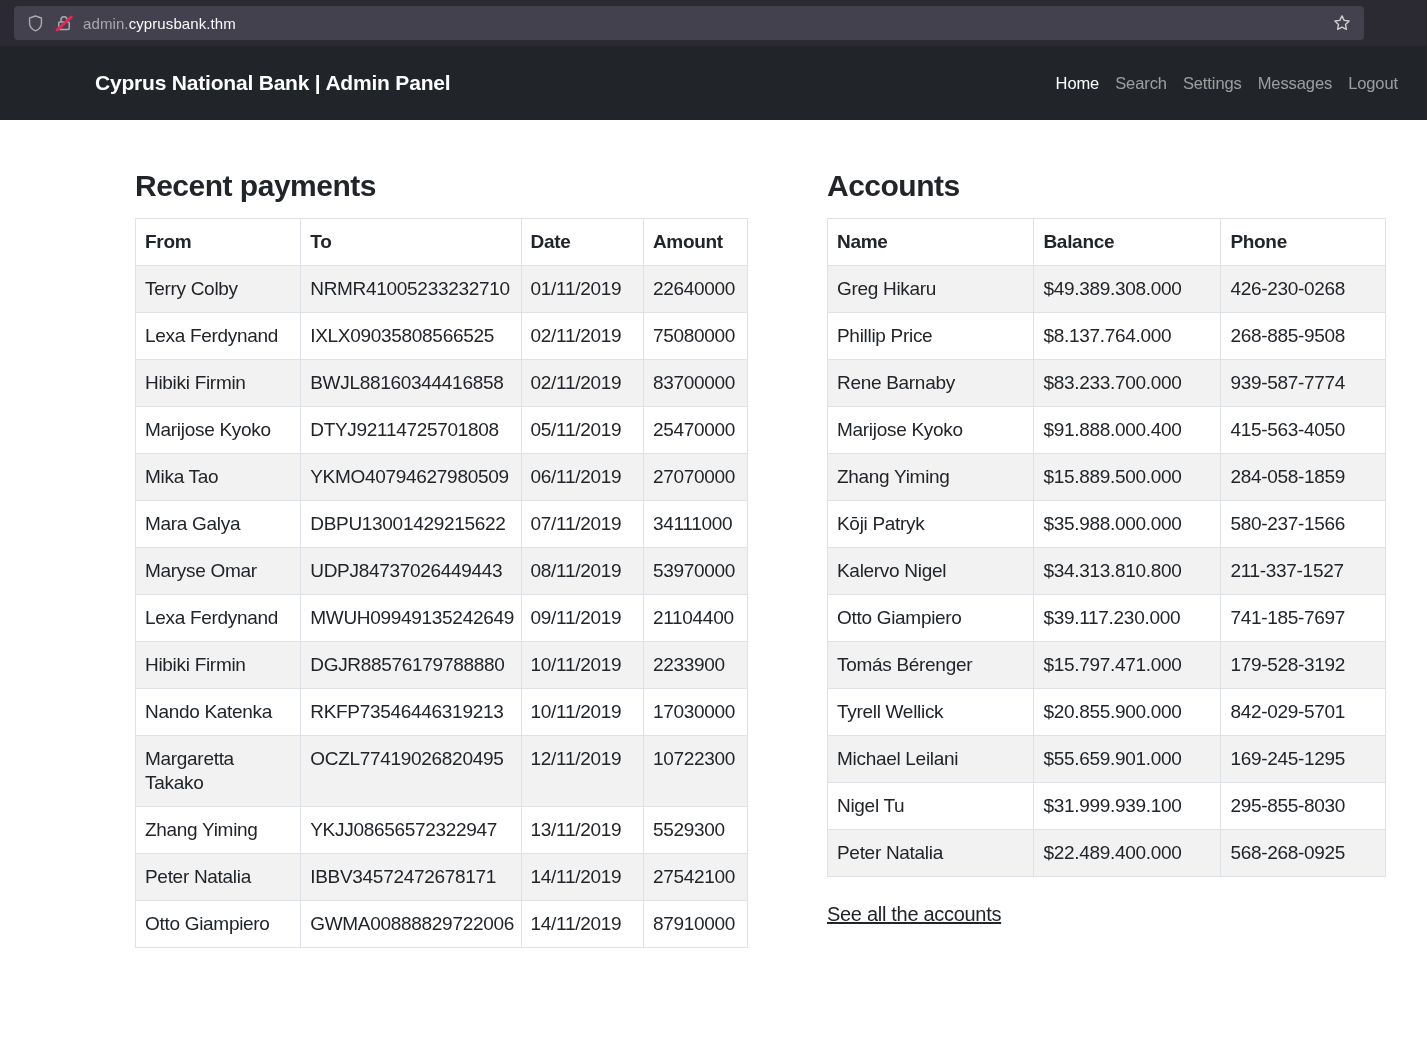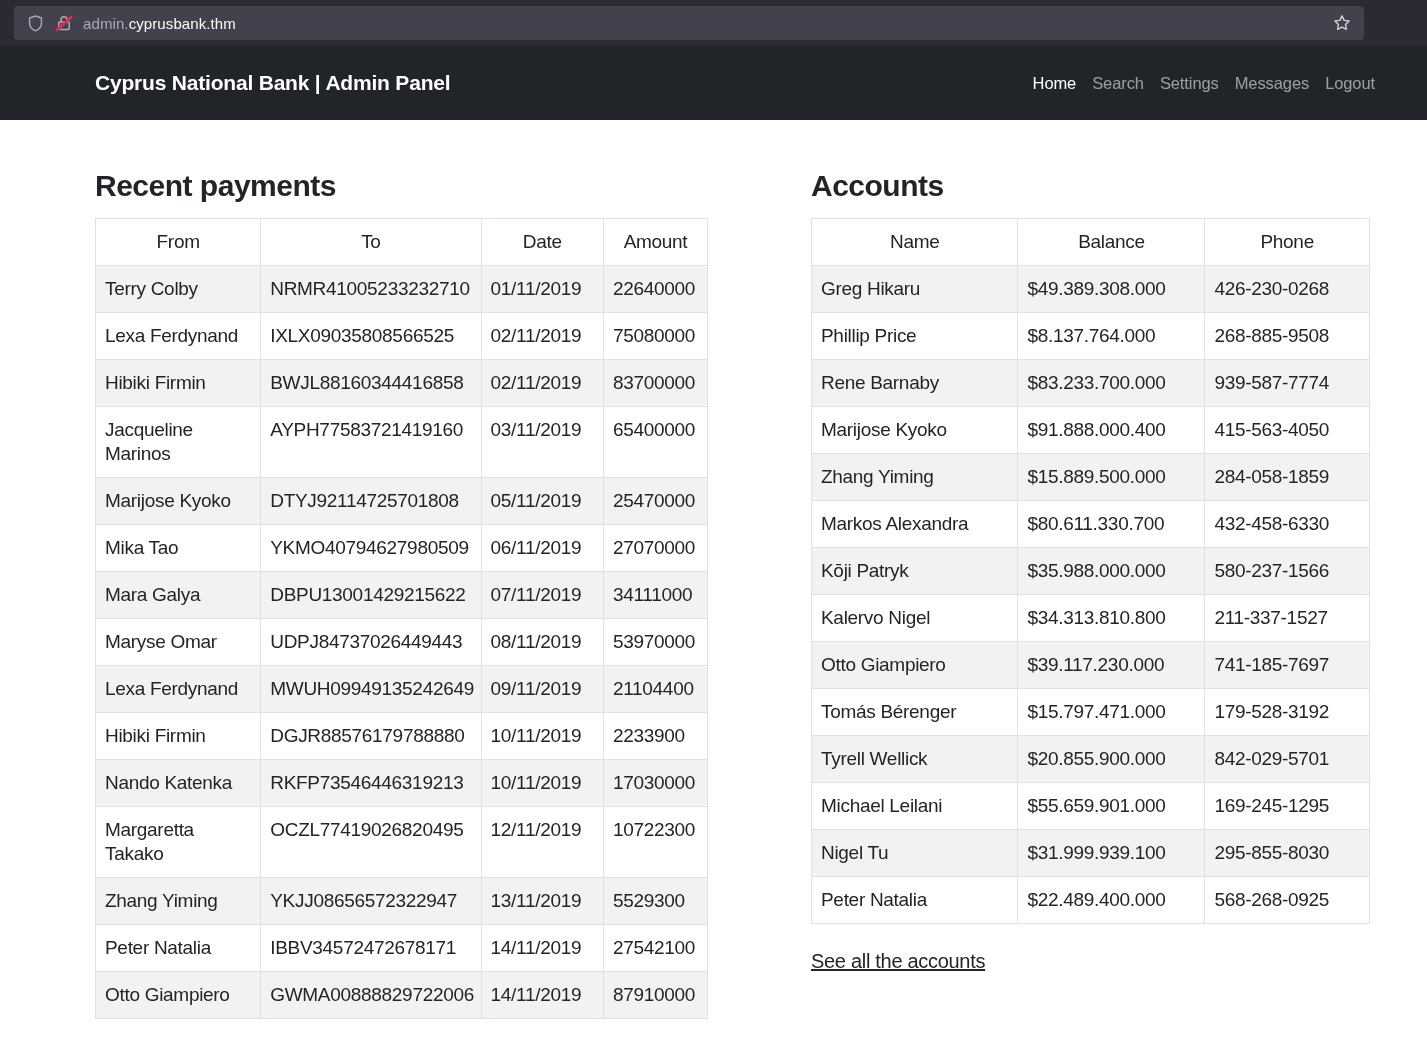--- a/index.html
+++ b/index.html
@@ -44,43 +44,44 @@
   }
   .star { margin-left: auto; }
 
   
   .navbar {
     height: 74px;
     background: #212529;
     display: flex;
     align-items: center;
     justify-content: space-between;
-    padding: 0 52px 0 95px;
+    padding: 0 29px 0 95px;
   }
   .brand {
     color: #ffffff;
     font-size: 21px;
     font-weight: 700;
     letter-spacing: -0.2px;
   }
   .nav-links { display: flex; gap: 16px; list-style: none; }
   .nav-link {
     color: rgba(255,255,255,0.55);
     font-size: 16.5px;
     text-decoration: none;
     letter-spacing: -0.1px;
     cursor: pointer;
   }
   .nav-link.active { color: #ffffff; margin-left: 24px; }
 
   
   .main {
     display: flex;
-    gap: 103px;
+    gap: 79px;
     padding: 48px 37px 0 95px;
+    margin-left: 40px;
   }
   .col-payments { width: 613px; flex: none; }
   .col-accounts { width: 559px; flex: none; }
   h2.section-title {
     font-size: 30px;
     font-weight: 700;
     line-height: 36px;
     letter-spacing: -0.5px;
     margin-bottom: 14px;
     color: #212529;
@@ -95,21 +96,21 @@
   }
   th, td {
     border: 1px solid #dee2e6;
     padding: 11px 9px;
     text-align: left;
     vertical-align: top;
     line-height: 24px;
     font-weight: 400;
     overflow-wrap: break-word;
   }
-  th { font-weight: 400; text-align: center; }
+  th { font-weight: 700; }
   tbody tr:nth-child(odd) { background: #f2f2f2; }
   tbody tr:nth-child(even) { background: #ffffff; }
 
   .col-payments td:nth-child(2),
   .col-payments td:nth-child(3),
   .col-payments td:nth-child(4),
   .col-accounts td:nth-child(2),
   .col-accounts td:nth-child(3) { white-space: nowrap; }
 
   .see-all-wrap { margin-top: 26px; }
@@ -190,26 +191,20 @@
             <td>02/11/2019</td>
             <td>75080000</td>
           </tr>
           <tr>
             <td>Hibiki Firmin</td>
             <td>BWJL88160344416858</td>
             <td>02/11/2019</td>
             <td>83700000</td>
           </tr>
           <tr>
-            <td>Jacqueline Marinos</td>
-            <td>AYPH77583721419160</td>
-            <td>03/11/2019</td>
-            <td>65400000</td>
-          </tr>
-          <tr>
             <td>Marijose Kyoko</td>
             <td>DTYJ92114725701808</td>
             <td>05/11/2019</td>
             <td>25470000</td>
           </tr>
           <tr>
             <td>Mika Tao</td>
             <td>YKMO40794627980509</td>
             <td>06/11/2019</td>
             <td>27070000</td>
@@ -307,25 +302,20 @@
             <td>Marijose Kyoko</td>
             <td>$91.888.000.400</td>
             <td>415-563-4050</td>
           </tr>
           <tr>
             <td>Zhang Yiming</td>
             <td>$15.889.500.000</td>
             <td>284-058-1859</td>
           </tr>
           <tr>
-            <td>Markos Alexandra</td>
-            <td>$80.611.330.700</td>
-            <td>432-458-6330</td>
-          </tr>
-          <tr>
             <td>Kōji Patryk</td>
             <td>$35.988.000.000</td>
             <td>580-237-1566</td>
           </tr>
           <tr>
             <td>Kalervo Nigel</td>
             <td>$34.313.810.800</td>
             <td>211-337-1527</td>
           </tr>
           <tr>

